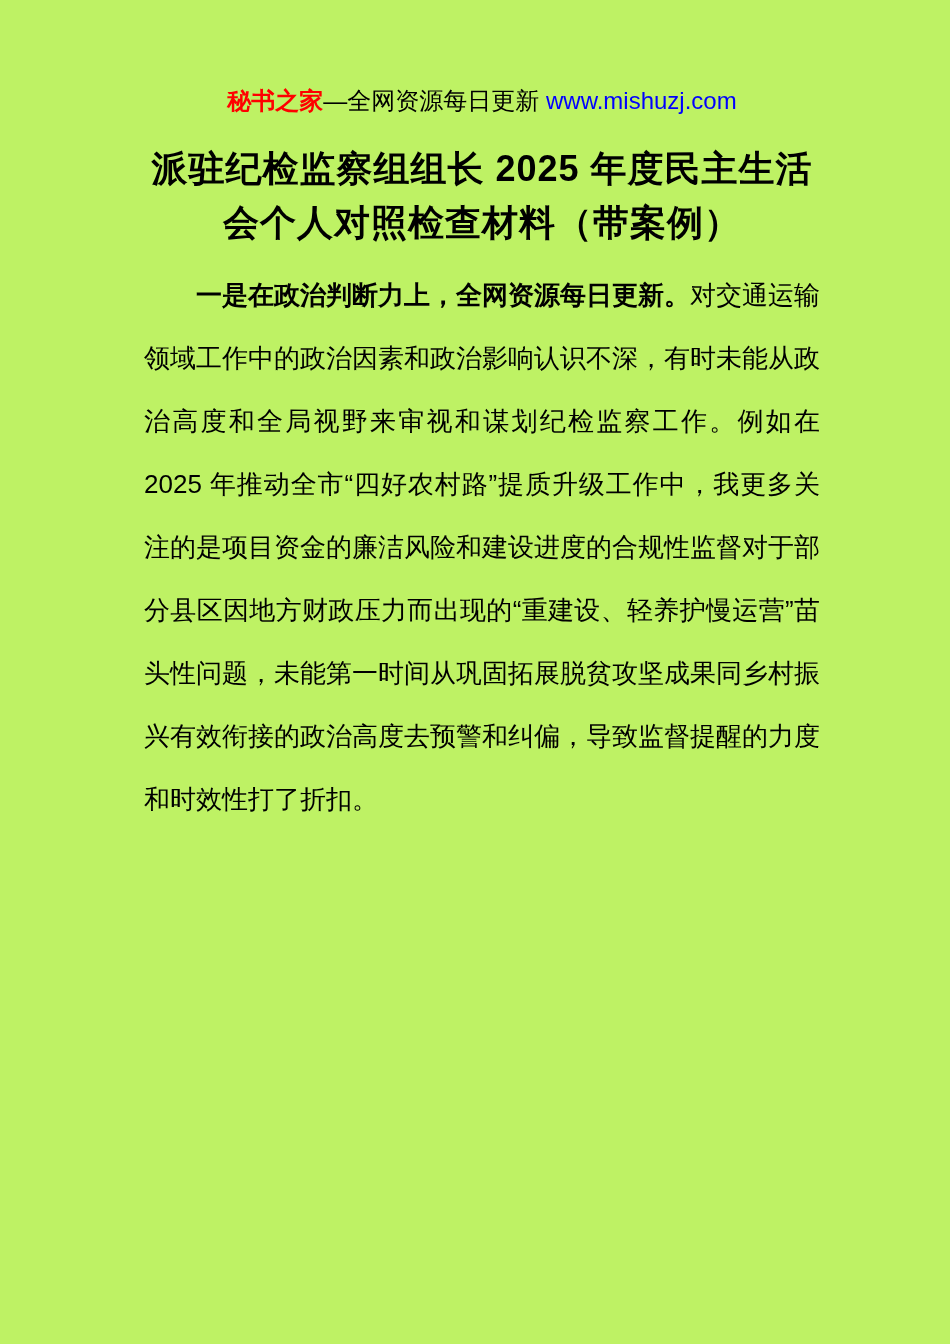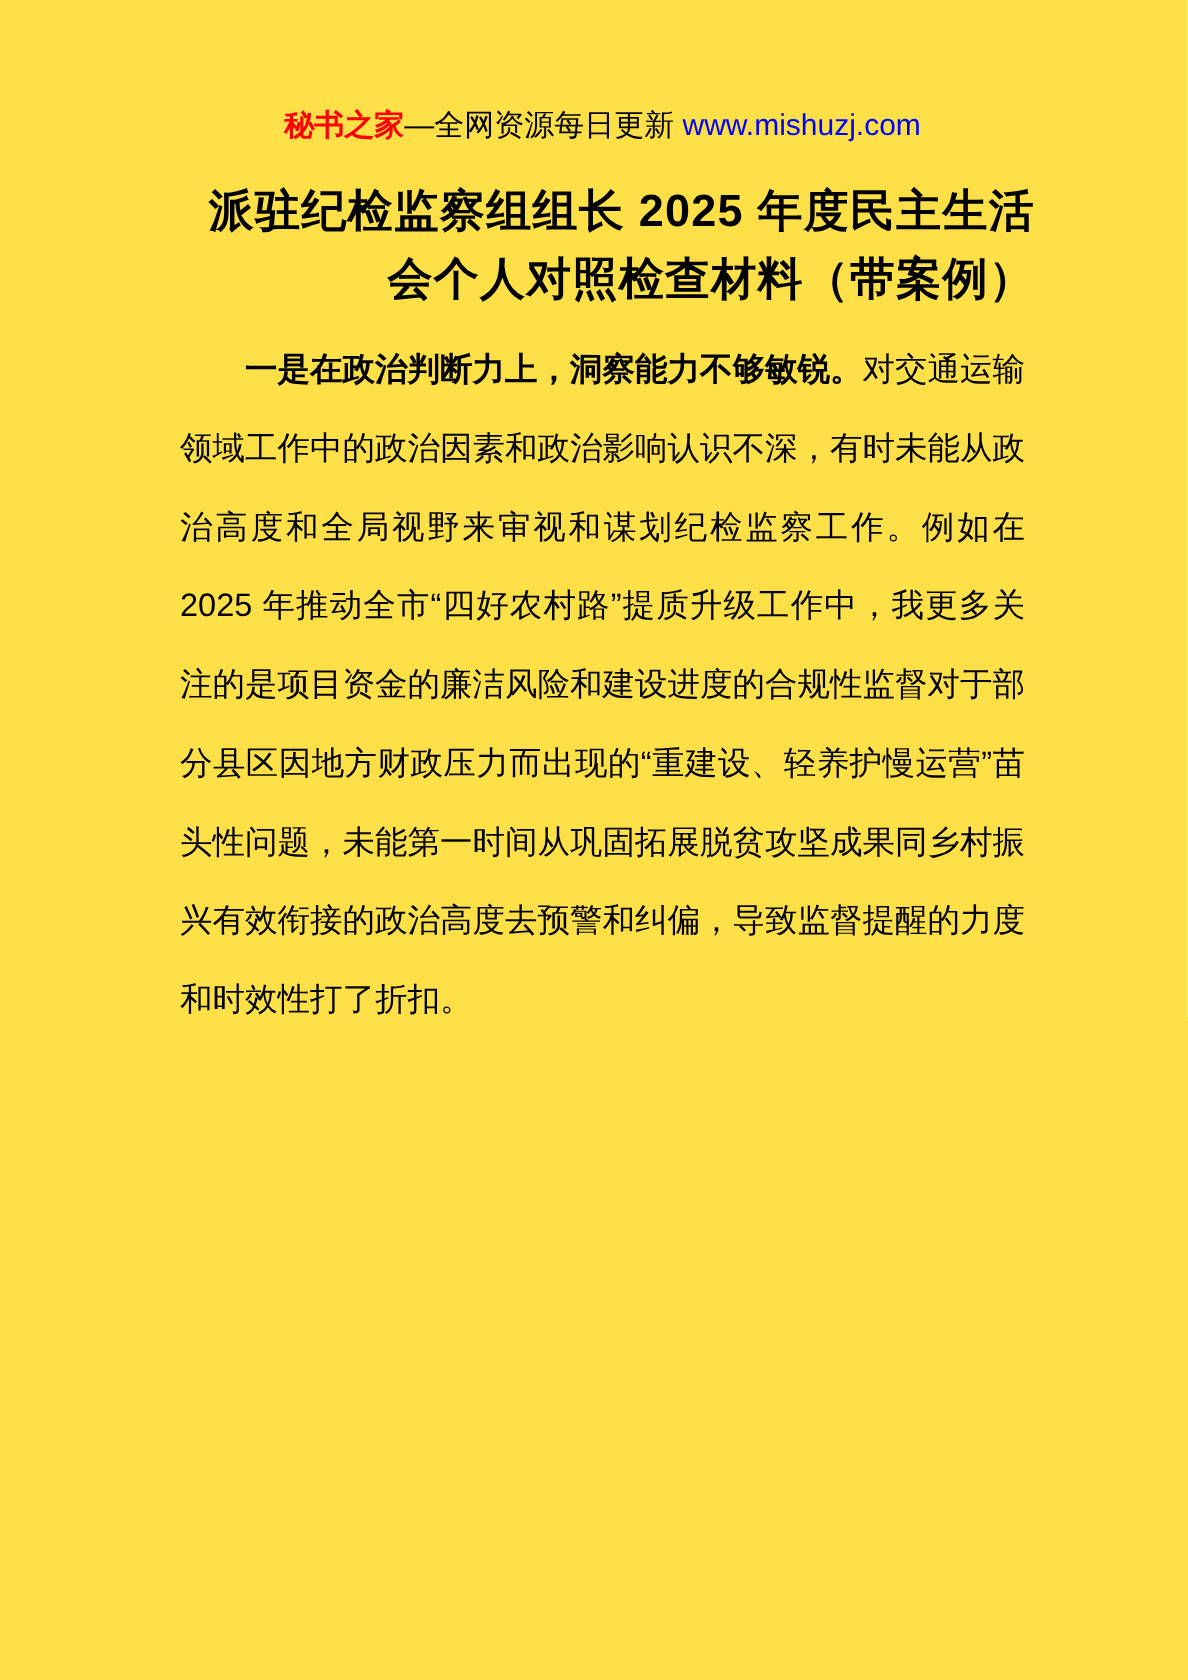--- a/index.html
+++ b/index.html
@@ -12,21 +12,21 @@
     height: 1344px;
     font-family: "Liberation Sans", "DejaVu Sans", sans-serif;
     color: #000000;
     overflow: hidden;
   }
   .page {
     box-sizing: border-box;
     width: 950px;
     height: 1344px;
     padding: 86px 130px 0 144px;
-    background: #fde047;
+    background: #bef264;
   }
   .site-header {
     text-align: center;
     font-size: 24px;
     line-height: 30px;
     white-space: nowrap;
     margin: 0 0 26px 0;
   }
   .brand {
     color: #ff0000;
@@ -36,21 +36,21 @@
     color: #000000;
   }
   .site-url {
     color: #0000ff;
     text-decoration: none;
   }
   .doc-title {
     font-size: 36px;
     font-weight: bold;
     line-height: 54px;
-    text-align: right;
+    text-align: center;
     margin: 0 -8px 14px -8px;
     letter-spacing: 1px;
   }
   .para {
     font-size: 26px;
     line-height: 63px;
     text-align: justify;
     text-justify: inter-ideograph;
     text-indent: 2em;
     margin: 0;
@@ -73,15 +73,15 @@
 
   <div class="site-header">
     <span class="brand">秘书之家</span><span class="tagline">—全网资源每日更新 </span><a class="site-url">www.mishuzj.com</a>
   </div>
 
   <h1 class="doc-title">派驻纪检监察组组长 2025 年度民主生活会个人对照检查材料（带案例）</h1>
 
 
 
 
-  <p class="para"><span class="lead-bold">一是在政治判断力上，洞察能力不够敏锐。</span><span>对交通运输领域工作中的政治因素和政治影响认识不深，有时未能从政治高度和全局视野来审视和谋划纪检监察工作。例如在 2025 年推动全市“四好农村路”提质升级工作中，我更多关注的是项目资金的廉洁风险和建设进度的合规性监督对于部分县区因地方财政压力而出现的“重建设、轻养护慢运营”苗头性问题，未能第一时间从巩固拓展脱贫攻坚成果同乡村振兴有效衔接的政治高度去预警和纠偏，导致监督提醒的力度和时效性打了折扣。</span></p>
+  <p class="para"><span class="lead-bold">一是在政治判断力上，全网资源每日更新。</span><span>对交通运输领域工作中的政治因素和政治影响认识不深，有时未能从政治高度和全局视野来审视和谋划纪检监察工作。例如在 2025 年推动全市“四好农村路”提质升级工作中，我更多关注的是项目资金的廉洁风险和建设进度的合规性监督对于部分县区因地方财政压力而出现的“重建设、轻养护慢运营”苗头性问题，未能第一时间从巩固拓展脱贫攻坚成果同乡村振兴有效衔接的政治高度去预警和纠偏，导致监督提醒的力度和时效性打了折扣。</span></p>
 
 </div>
 
 </body></html>

